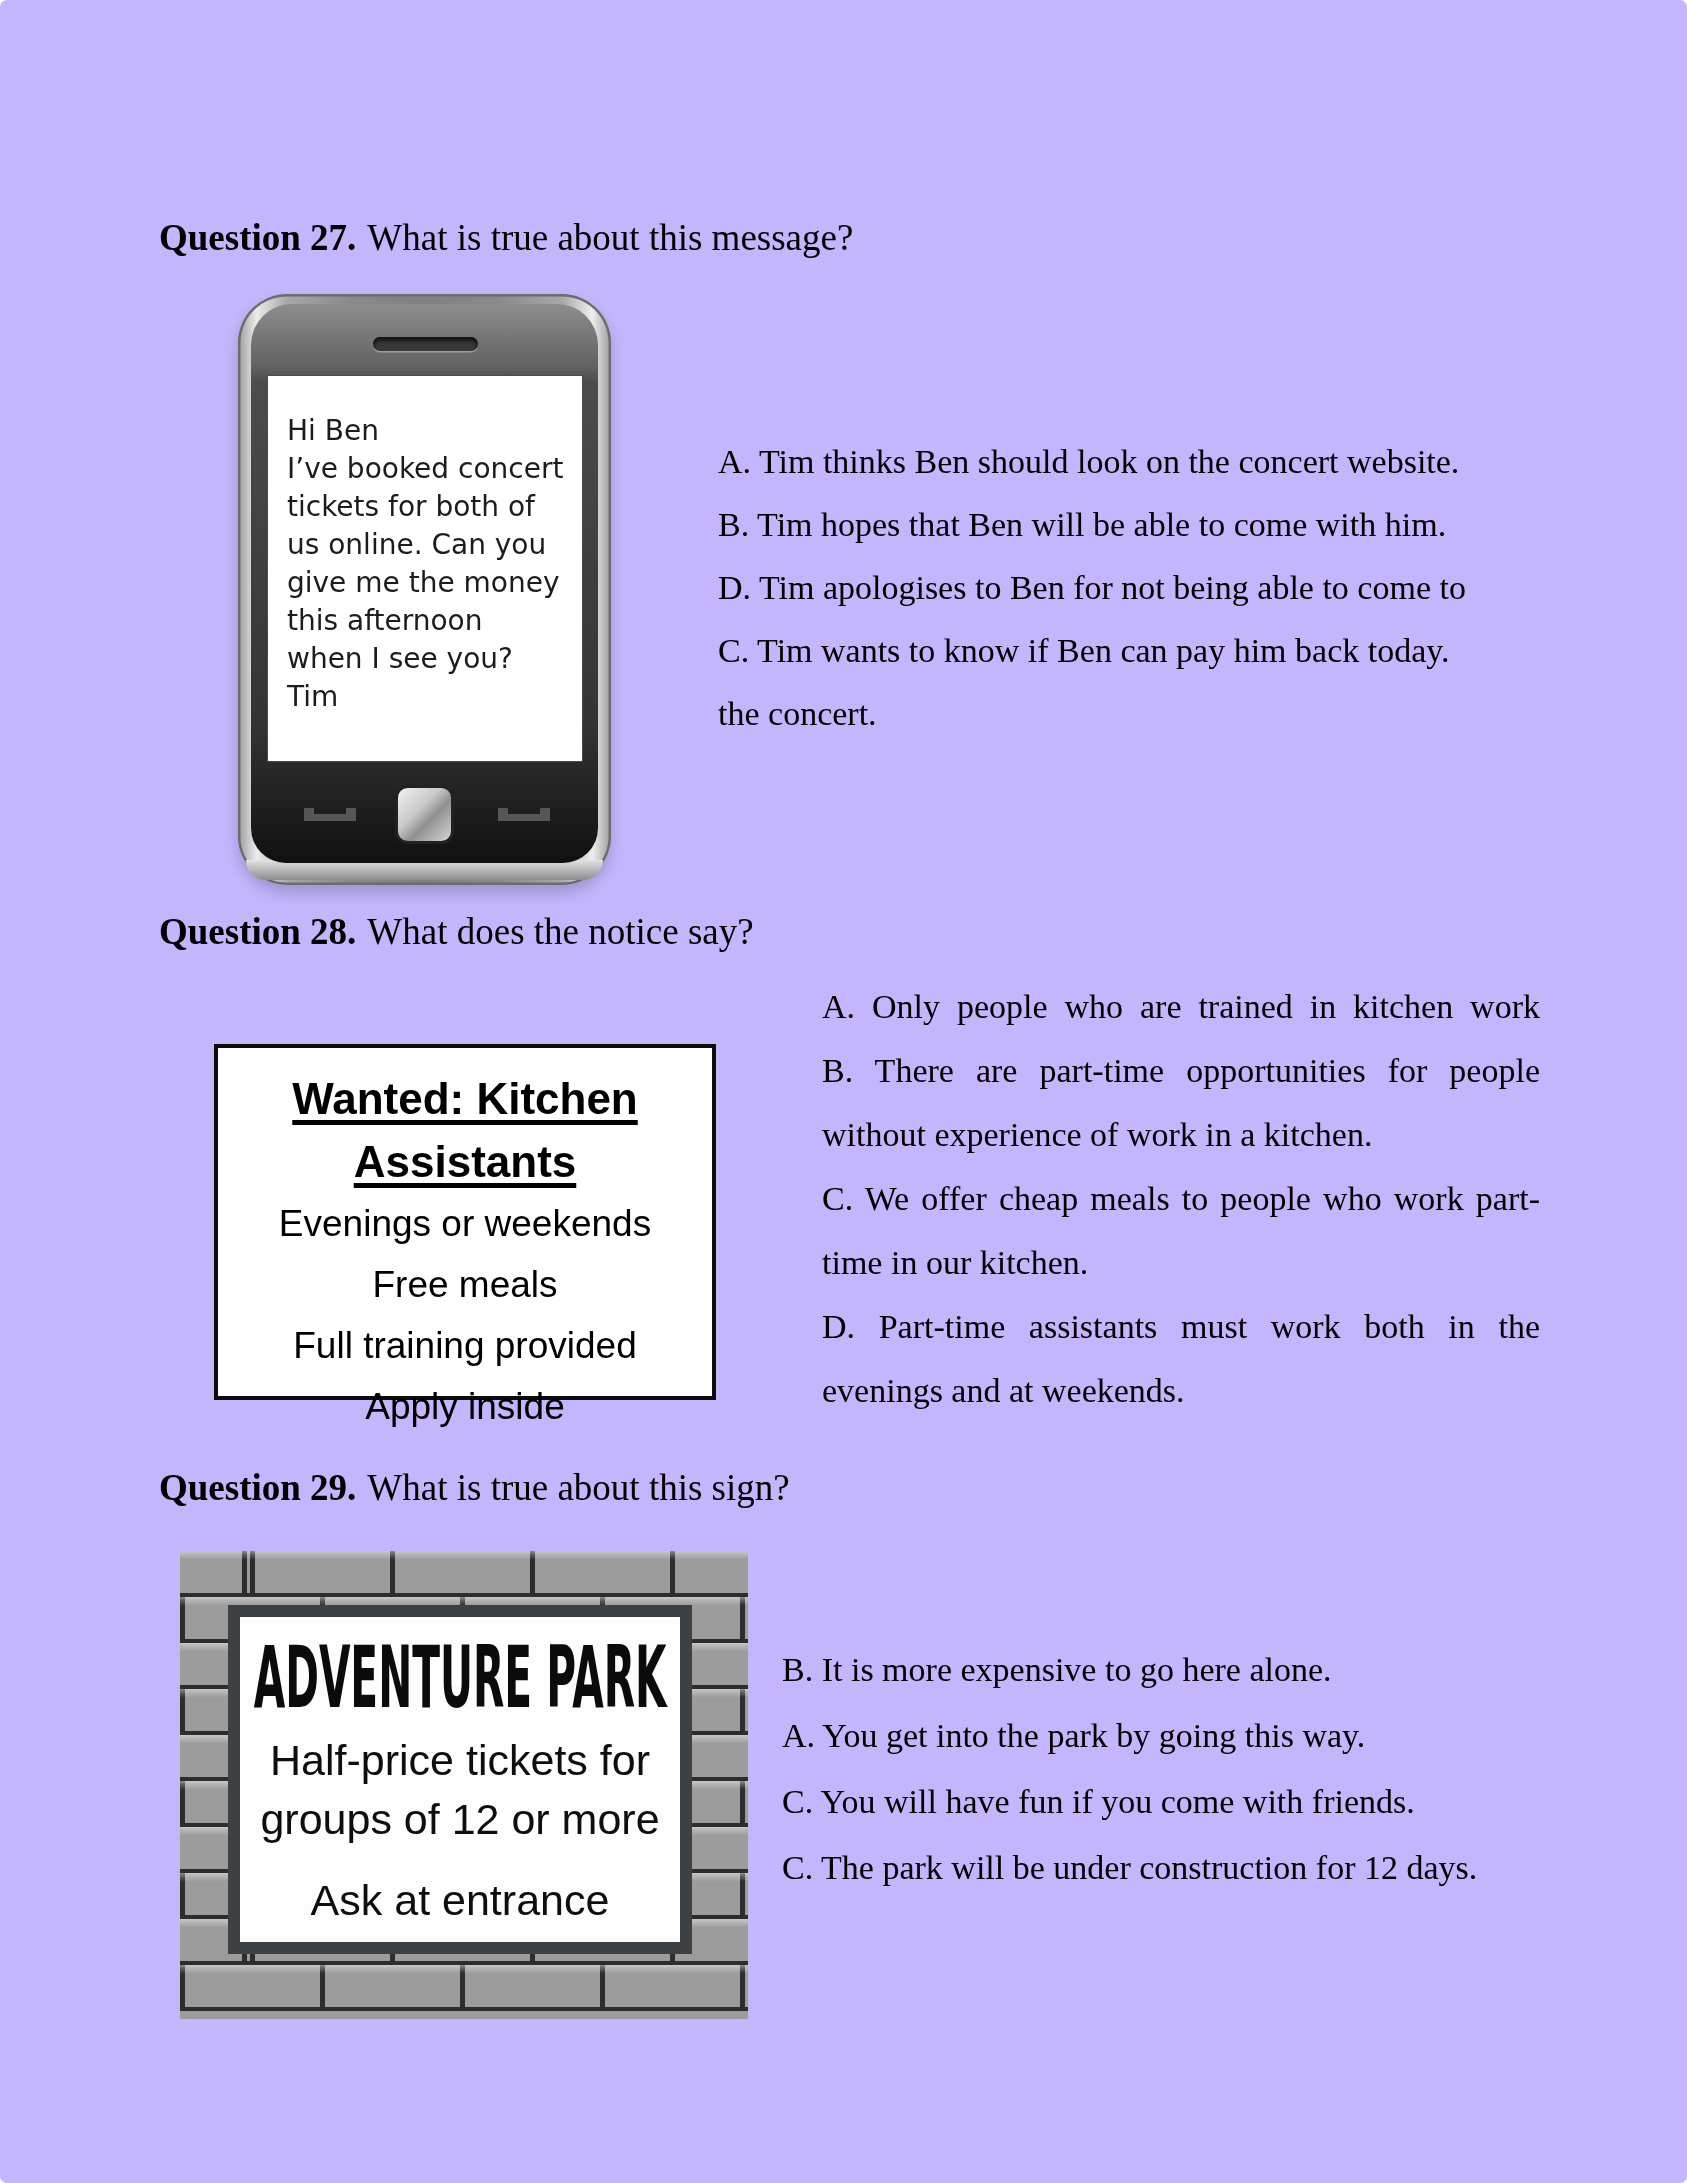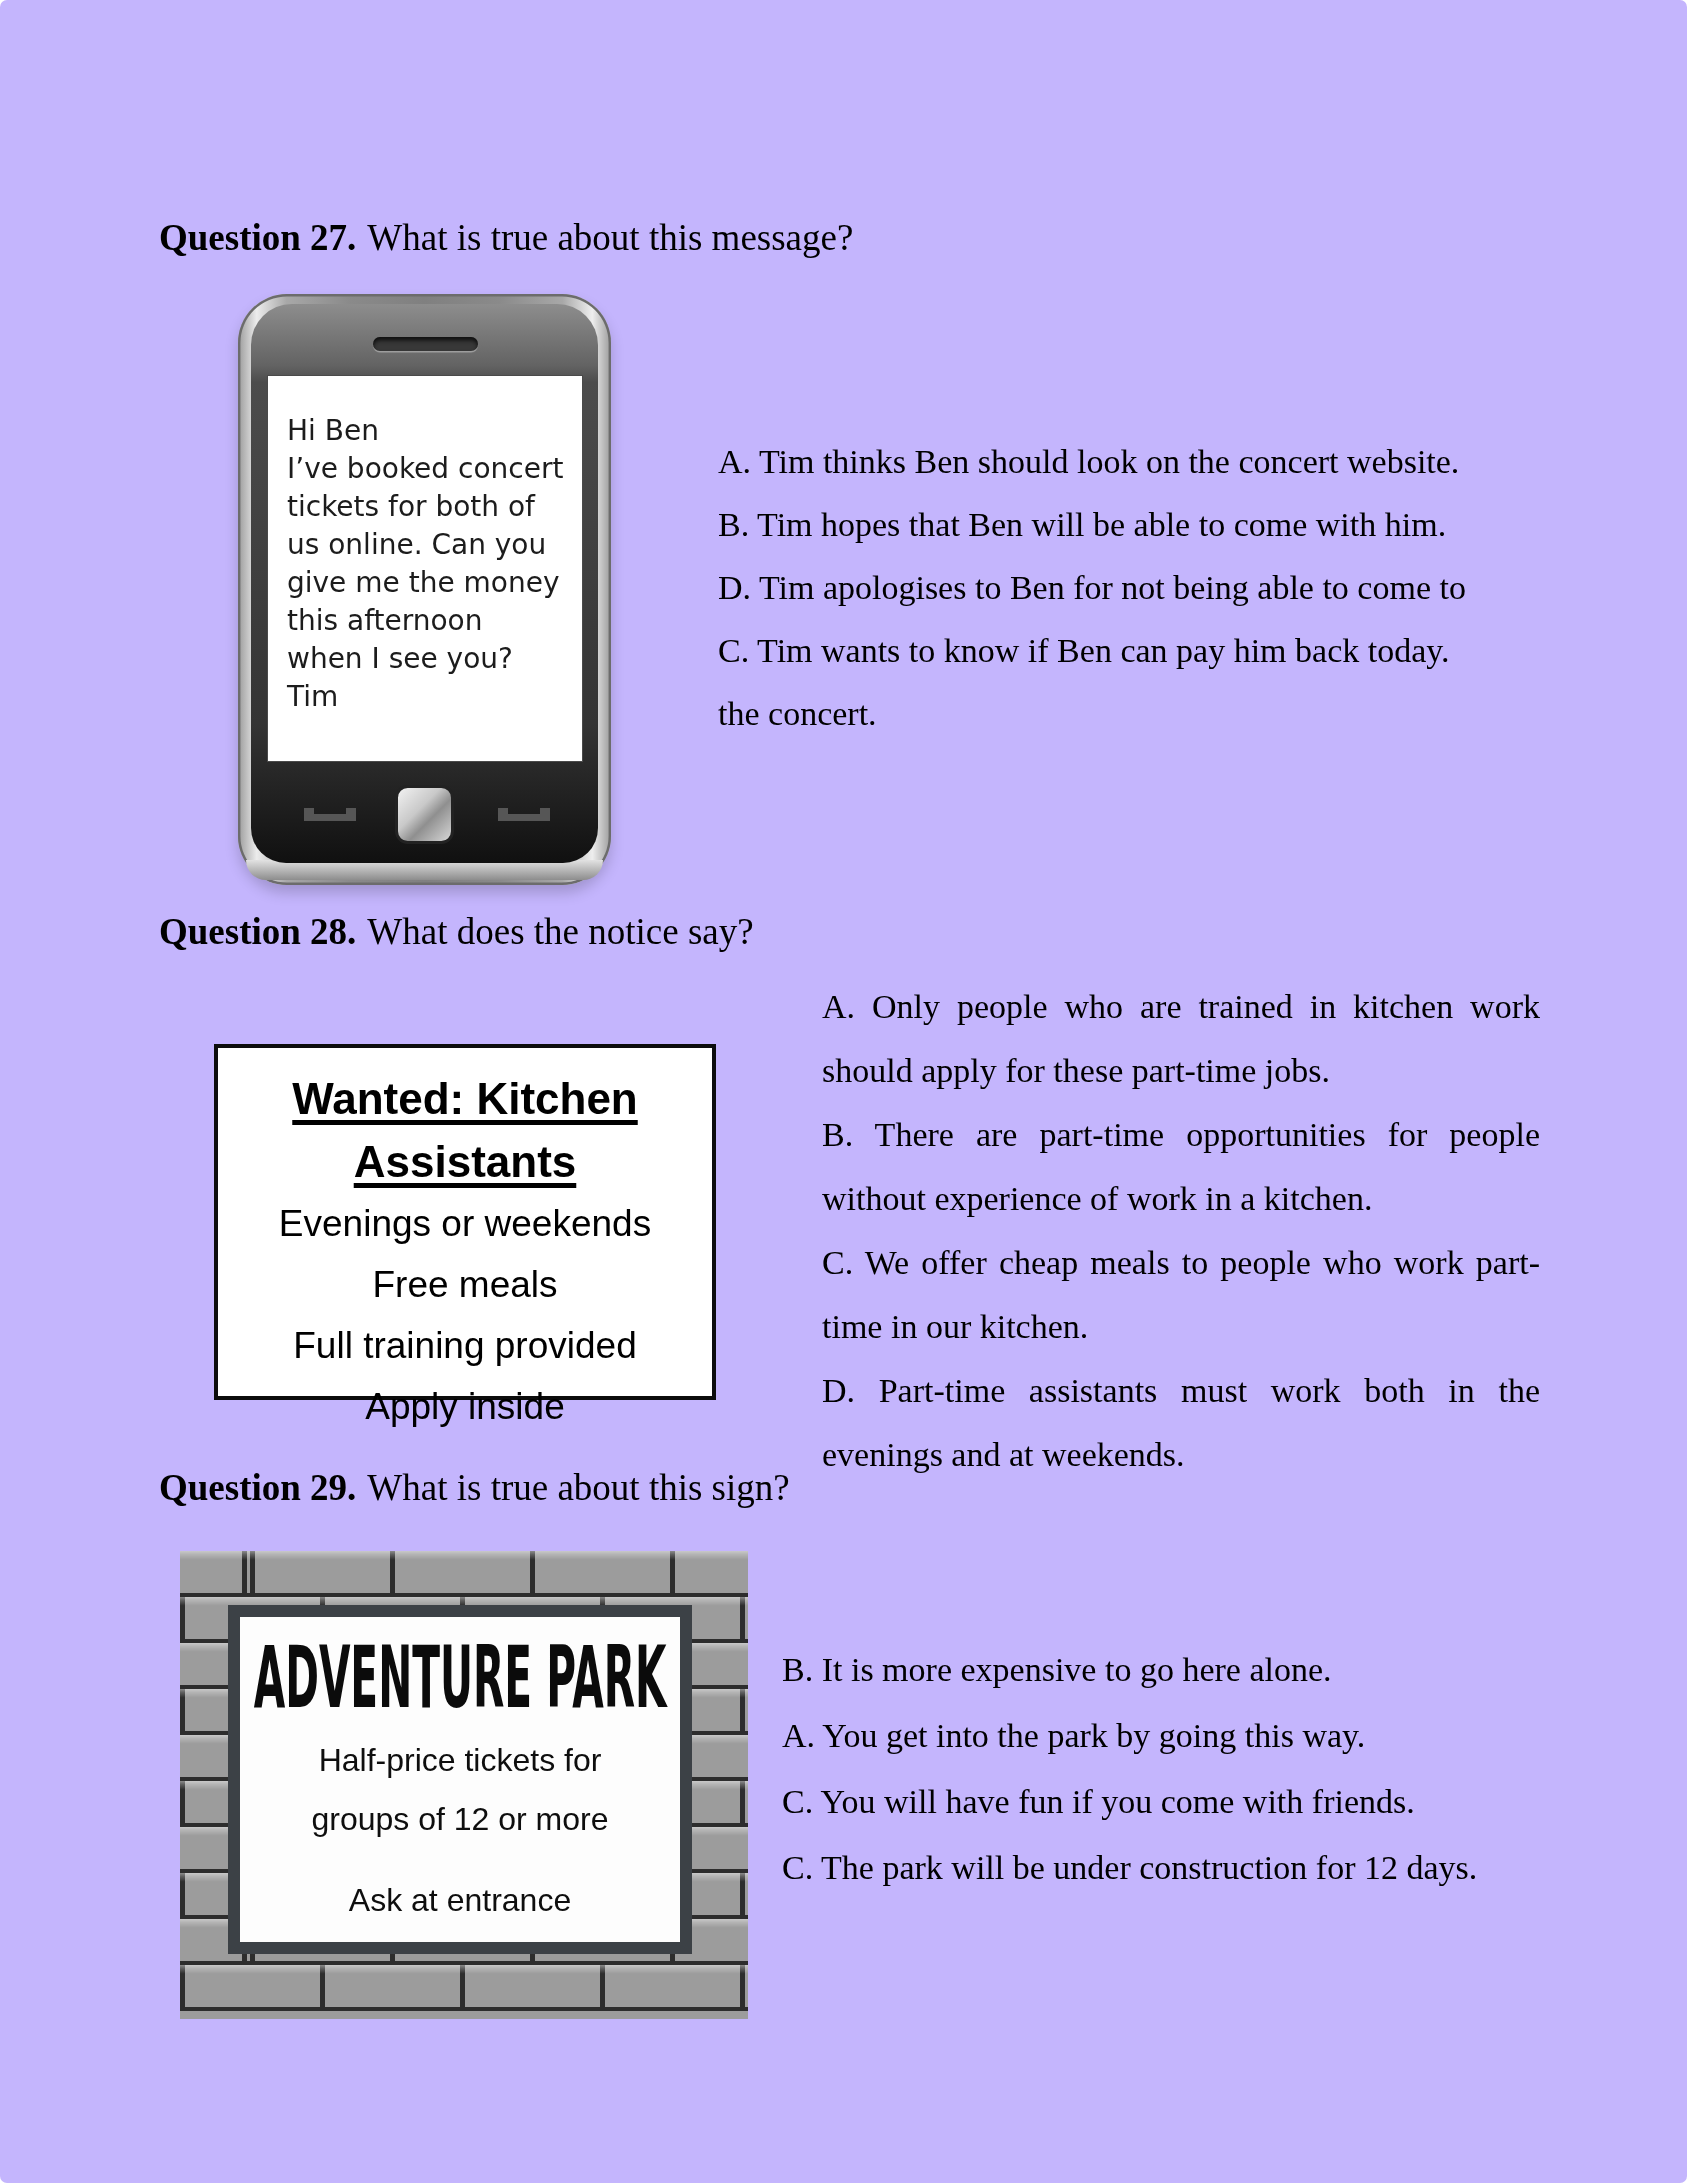--- a/index.html
+++ b/index.html
@@ -61,21 +61,21 @@
   
   #brick-wall{position:absolute;left:180px;top:1551px;width:568px;height:468px;overflow:hidden;background:#9c9c9c;}
   .brow{height:42px;border-bottom:4.8px solid #2d2d2d;background-color:#9c9c9c;
       background-image:linear-gradient(180deg,rgba(255,255,255,0.45) 0px,rgba(255,255,255,0.25) 3.2px,rgba(255,255,255,0) 8.7px),
                        repeating-linear-gradient(90deg,#2d2d2d 0 4.8px,rgba(0,0,0,0) 4.8px 140px);}
   .brow.o{background-position:0 0,70px 0;}
   #park-sign{position:absolute;left:48px;top:54px;width:464px;height:349px;background:#fdfdfd;
       border:12.7px solid #3c4146;box-sizing:border-box;text-align:center;
       font-family:"Liberation Sans",sans-serif;color:#0e0e0e;}
   .sign-title-wrap{margin-top:14.3px;}
-  .sign-line{font-size:32px;line-height:59px;}
+  .sign-line{font-size:43px;line-height:59px;}
   .sign-gap{margin-top:22px;}
 </style>
 </head>
 <body>
 
 <div class="page">
 
   <div id="q27-heading" class="qheading">
     <span class="qnum">Question 27.</span><span>What is true about this message?</span>
   </div>
@@ -118,21 +118,20 @@
     <div class="notice-head pad-top">Wanted: Kitchen</div>
     <div class="notice-head">Assistants</div>
     <div class="notice-line">Evenings or weekends</div>
     <div class="notice-line">Free meals</div>
     <div class="notice-line">Full training provided</div>
     <div class="notice-line">Apply inside</div>
   </div>
 
   <div id="q28-options" class="options">
     <div class="jline">A. Only people who are trained in kitchen work</div>
-    <div class="oline">should apply for these part-time jobs.</div>
     <div class="jline">B. There are part-time opportunities for people</div>
     <div class="oline">without experience of work in a kitchen.</div>
     <div class="jline">C. We offer cheap meals to people who work part-</div>
     <div class="oline">time in our kitchen.</div>
     <div class="jline">D. Part-time assistants must work both in the</div>
     <div class="oline">evenings and at weekends.</div>
   </div>
 
   <div id="q29-heading" class="qheading">
     <span class="qnum">Question 29.</span><span>What is true about this sign?</span>

